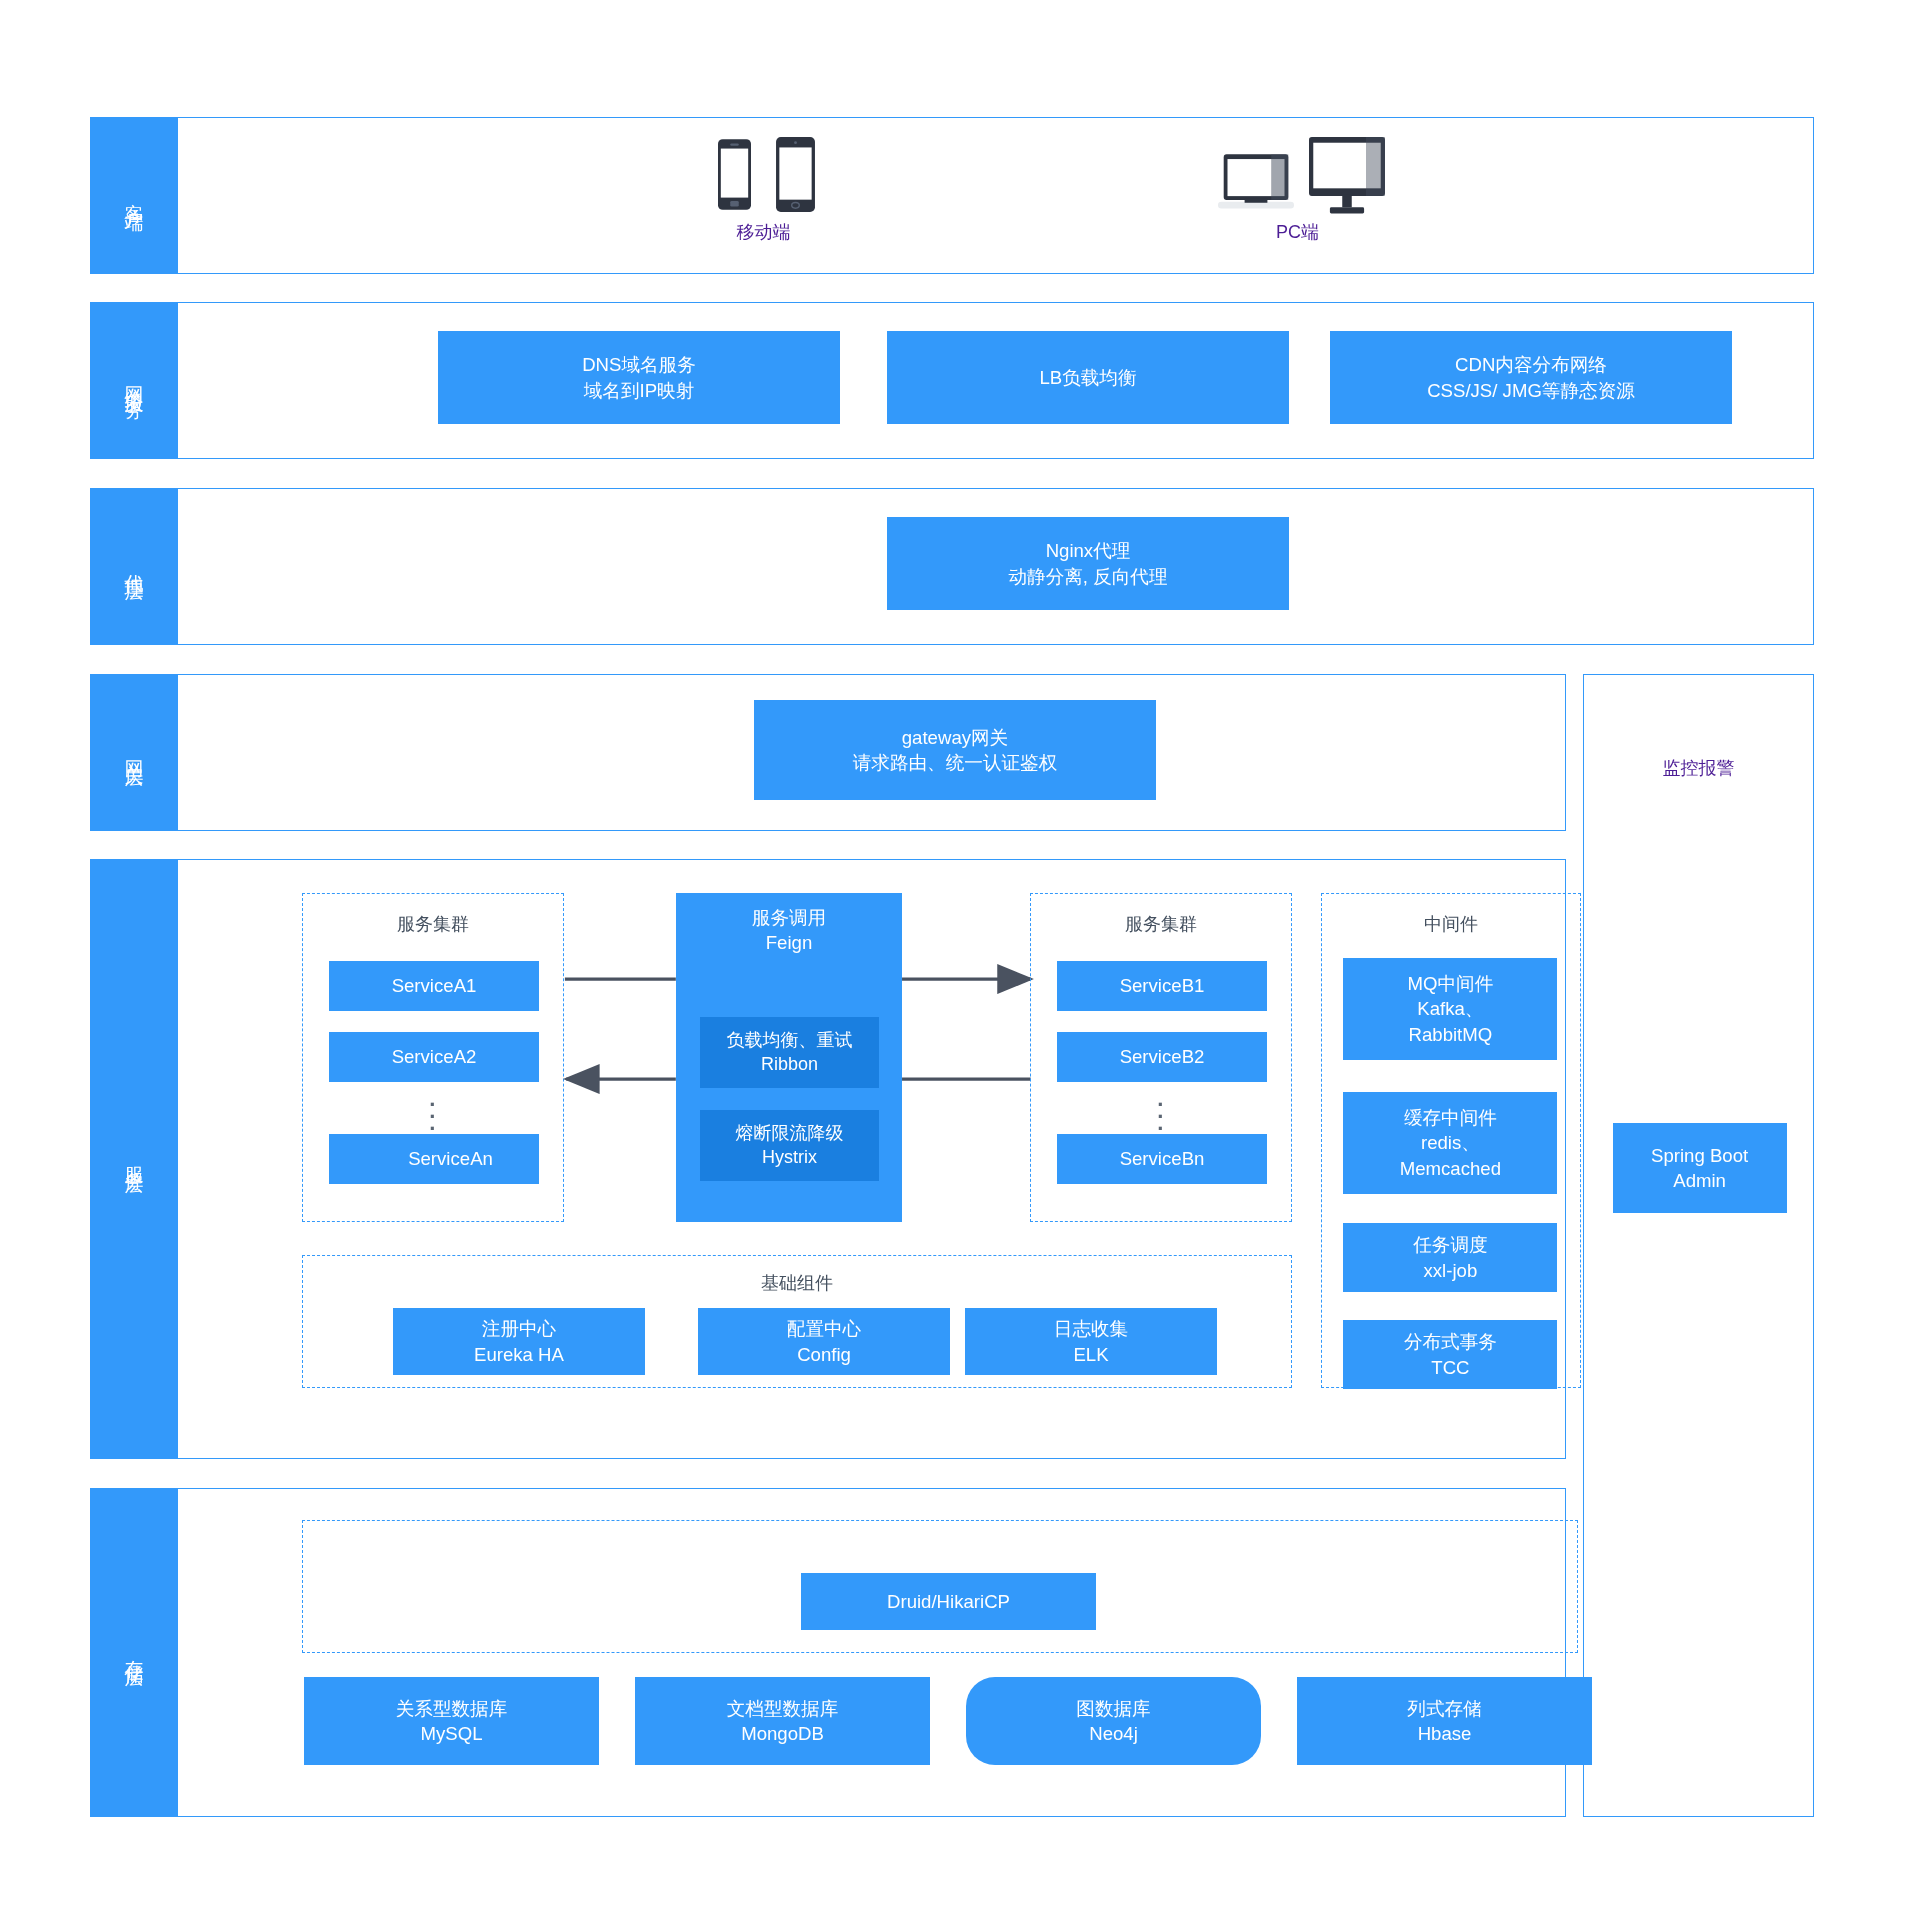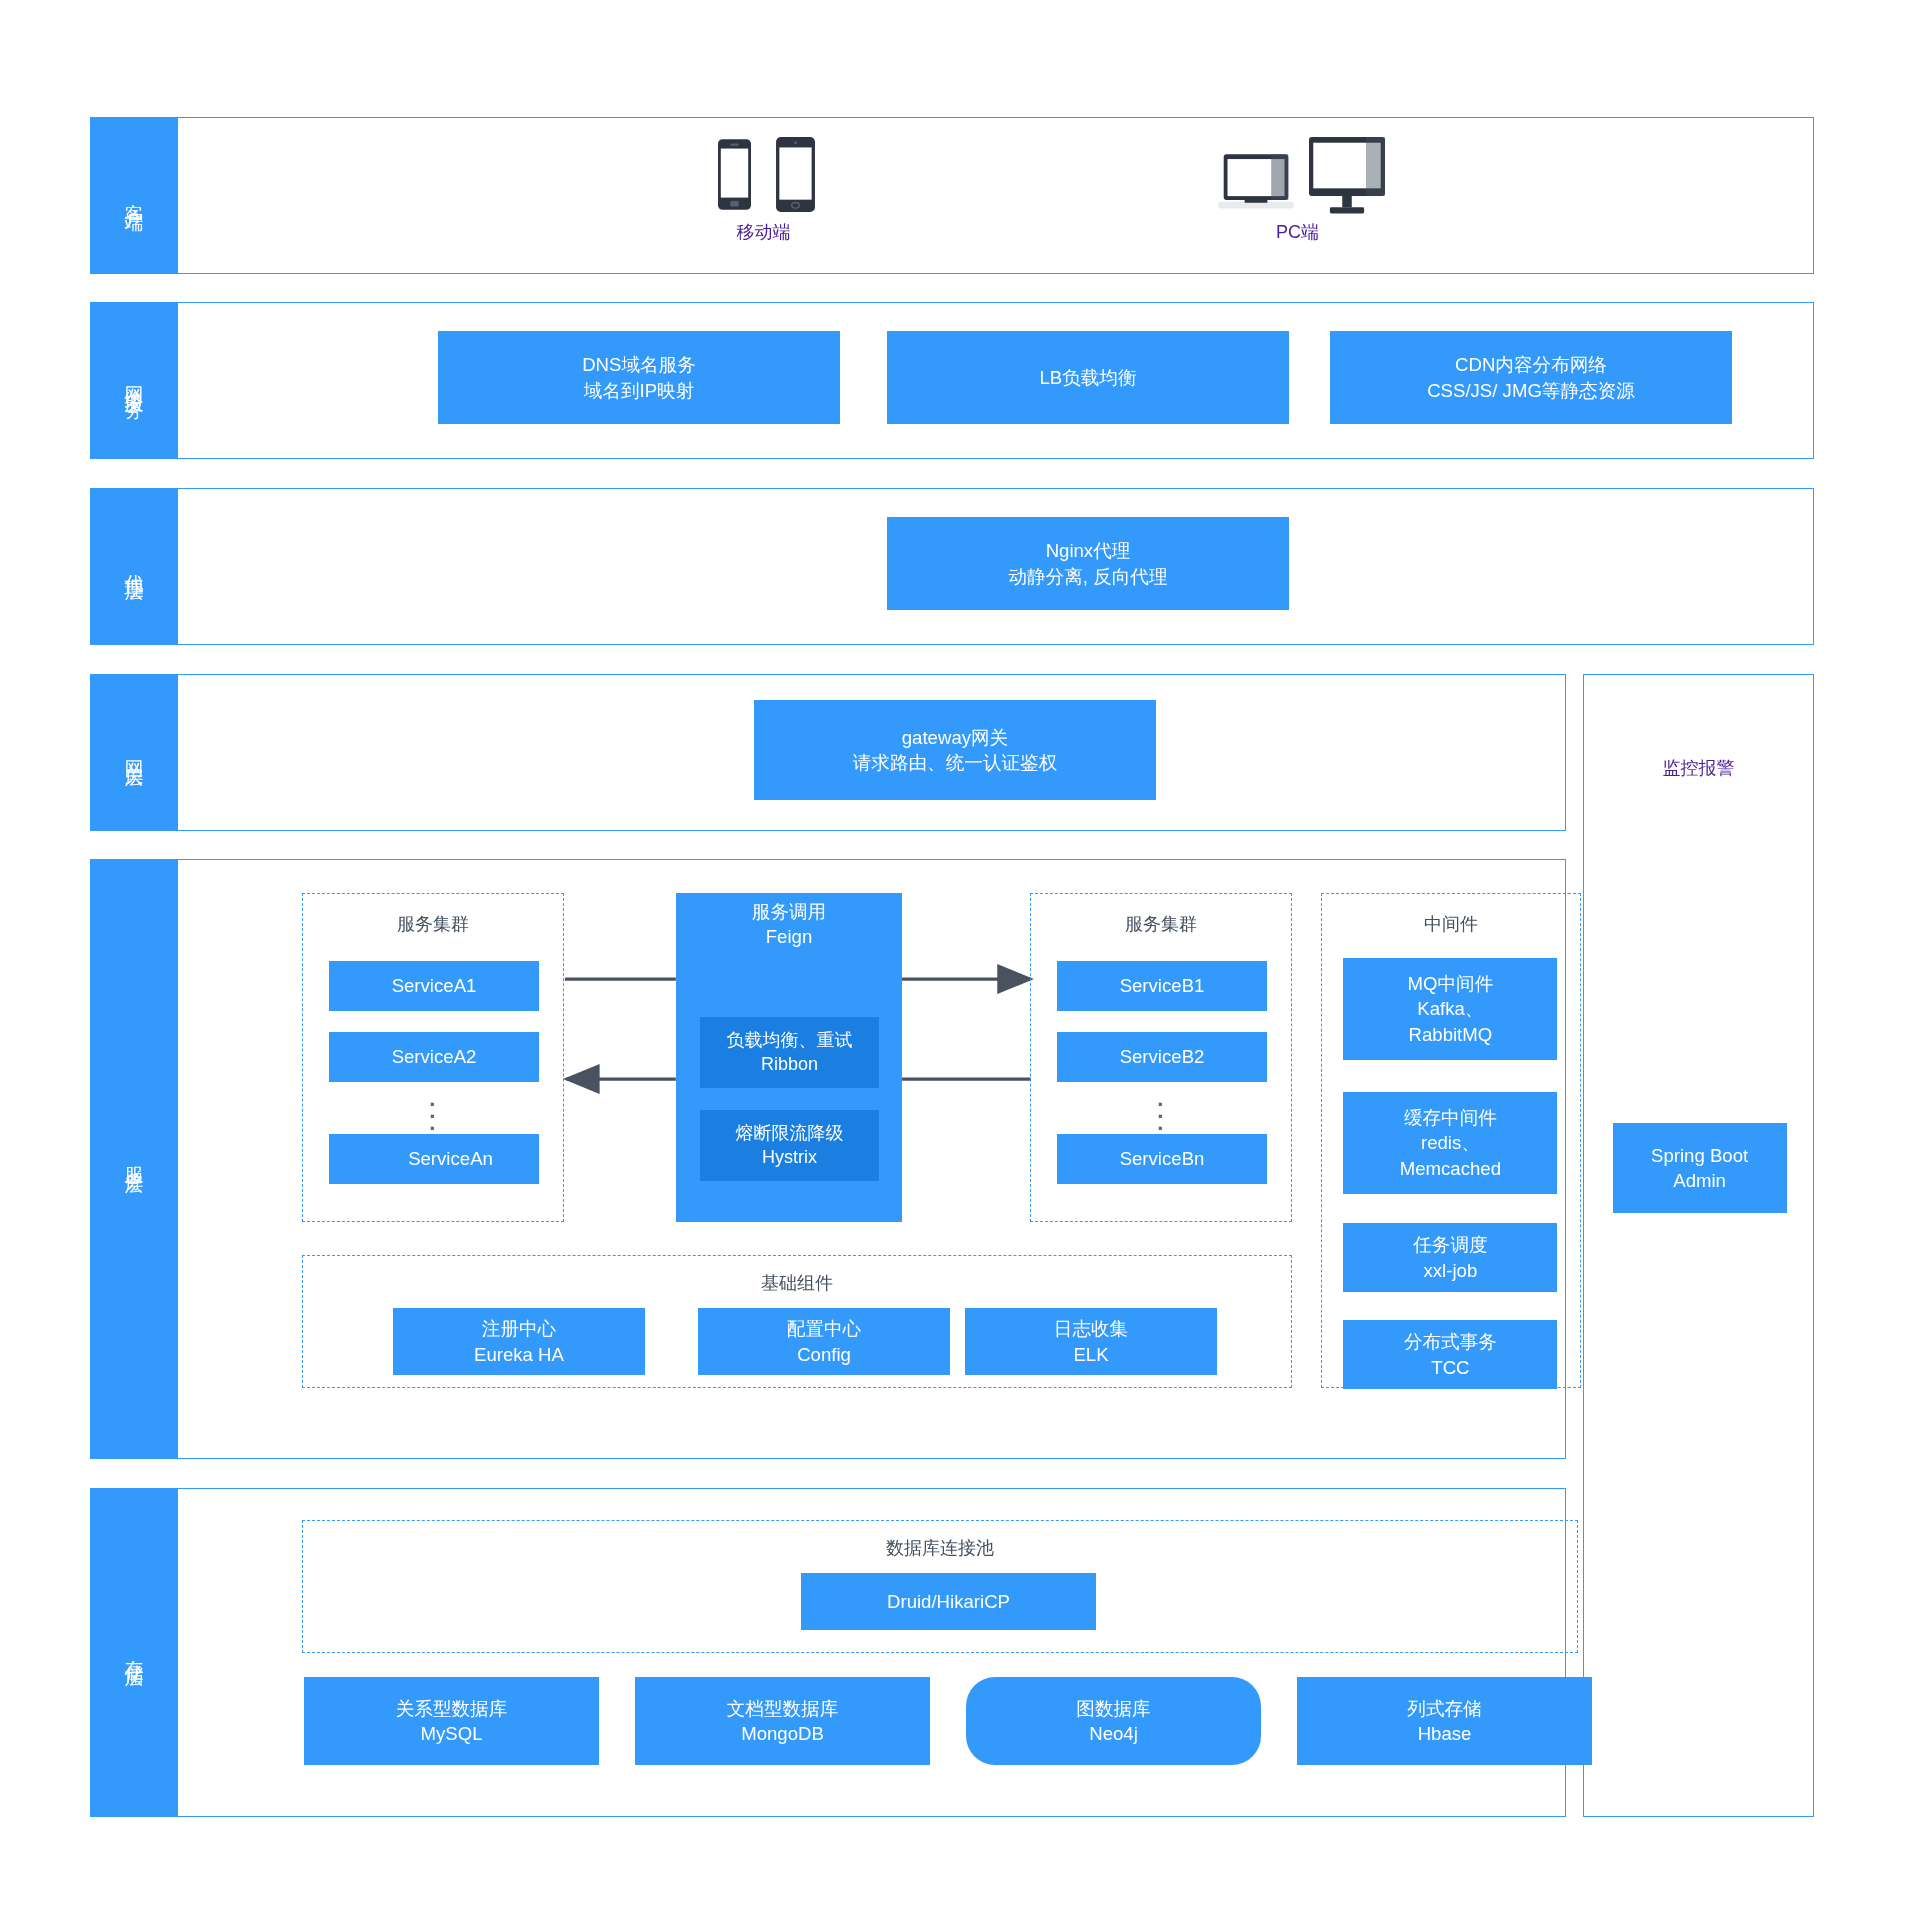--- a/index.html
+++ b/index.html
@@ -220,21 +220,21 @@
           <b>·</b>
             <b>·</b>
             <b>·</b>
         </div>
         <div class="blue-box" style="position:absolute;left:26px;top:240px;width:210px;height:50px;padding-left:33px;">
           <span>ServiceAn</span>
         </div>
       </div>
 
       <div class="blue-box" style="position:absolute;left:498px;top:33px;width:226px;height:329px;
-                  justify-content:flex-start;padding-top:6px;">
+                  justify-content:flex-start;padding-top:12px;">
         <span>服务调用</span>
         <span class="l2">Feign</span>
         <div class="dark-box" style="position:absolute;left:24px;top:124px;width:179px;height:71px;">
           <span>负载均衡、重试</span>
           <span class="l2">Ribbon</span>
         </div>
         <div class="dark-box" style="position:absolute;left:24px;top:217px;width:179px;height:71px;">
           <span>熔断限流降级</span>
           <span class="l2">Hystrix</span>
         </div>
@@ -316,21 +316,20 @@
     </div>
   </div>
 
   <div class="row" style="left:90px;top:1488px;width:1476px;height:329px;">
     <div class="row-label">
       <span>存储层</span>
     </div>
     <div class="row-body">
 
       <div class="dashed" style="left:124px;top:31px;width:1276px;height:133px;">
-        <div class="group-title" style="top:15.2px;">数据库连接池</div>
         <div class="blue-box" style="position:absolute;left:498px;top:52px;width:295px;height:57px;">
           <span>Druid/HikariCP</span>
         </div>
       </div>
 
       <div class="blue-box" style="position:absolute;left:126px;top:188px;width:295px;height:88px;">
         <span>关系型数据库</span>
         <span class="l2">MySQL</span>
       </div>
       <div class="blue-box" style="position:absolute;left:457px;top:188px;width:295px;height:88px;">

